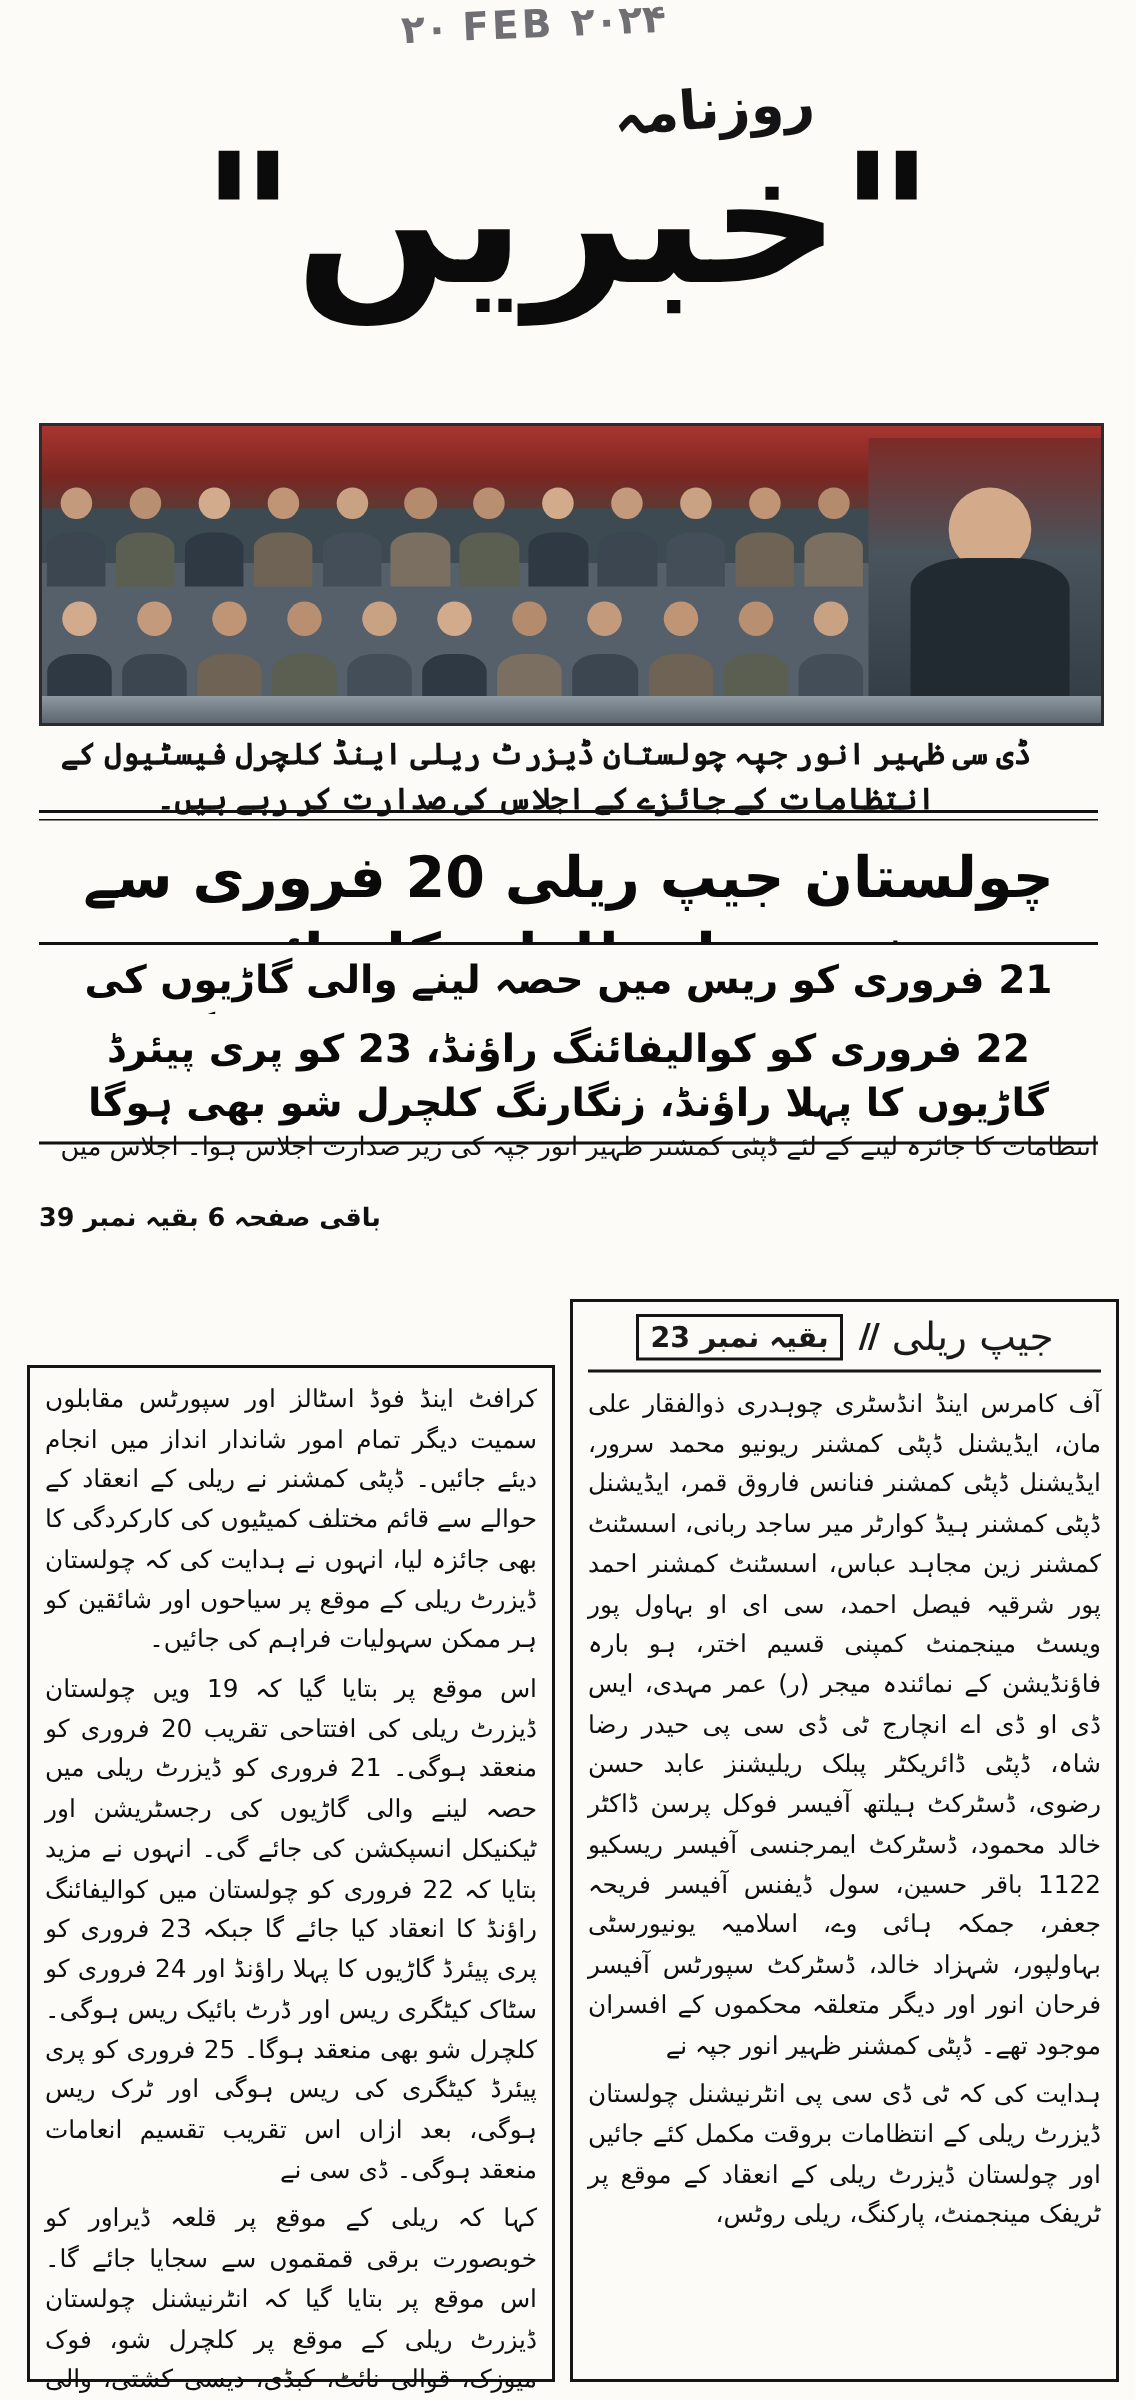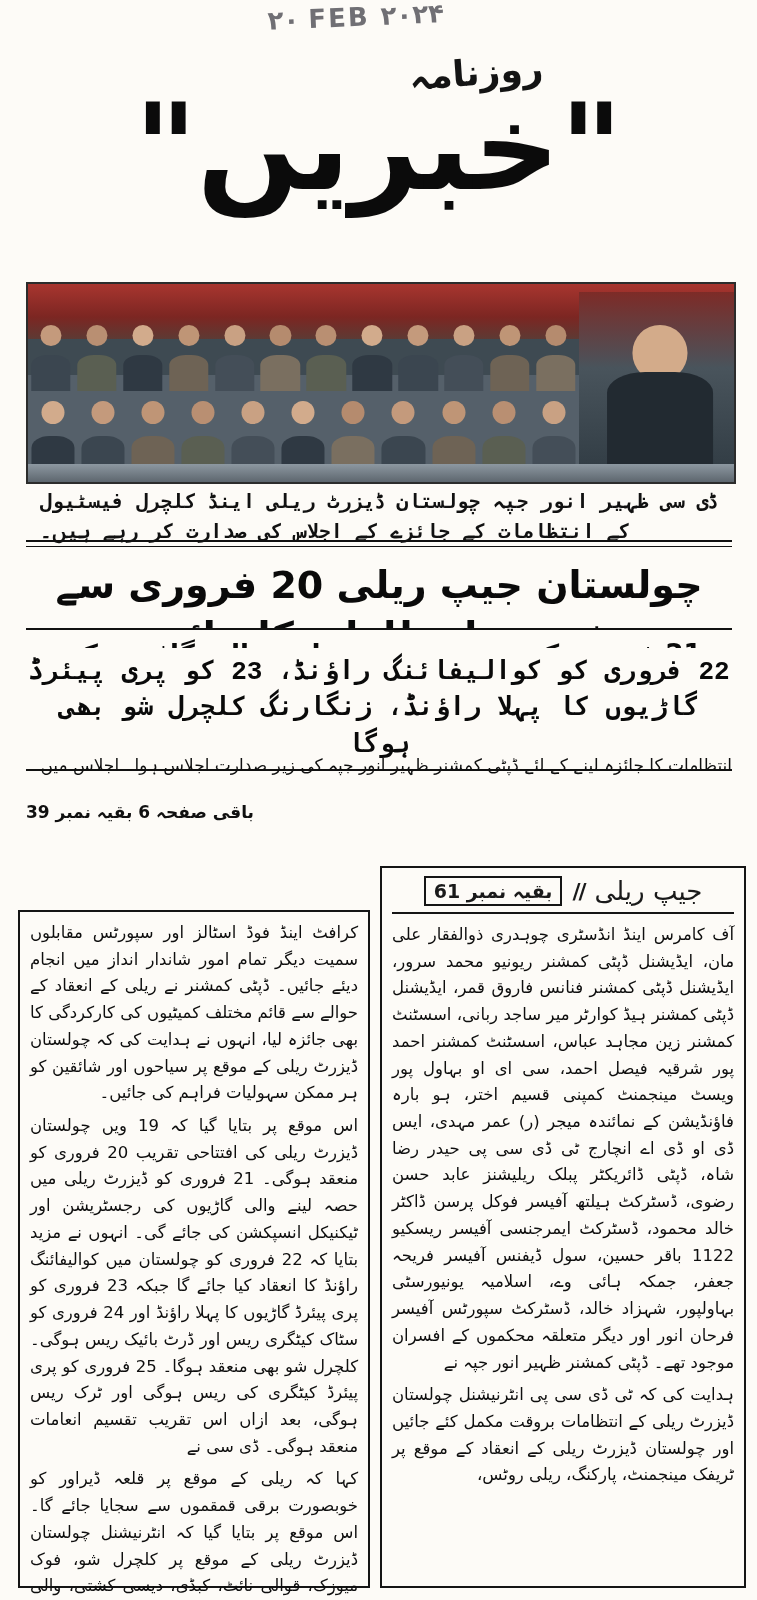--- a/index.html
+++ b/index.html
@@ -162,25 +162,25 @@
     position: absolute;
     left: 0; bottom: 0; width: 100%;
     height: 9%;
     background: linear-gradient(180deg,#8d98a1,#5d666e);
   }
 
   
   .caption {
     position: absolute;
     top: 488px;
-    left: 40px;
-    width: 706px;
-    direction: rtl;
-    text-align: left;
-    font-family: Liberation Mono, monospace;
+    left: 11px;
+    width: 706px;
+    direction: rtl;
+    text-align: center;
+    font-family: Liberation Sans, sans-serif;
     font-size: 20px;
     font-weight: bold;
     color: #111;
     line-height: 1.5;
   }
   .rule {
     position: absolute;
     left: 26px;
     width: 706px;
     border-top: 2px solid #111;
@@ -212,21 +212,21 @@
     font-weight: bold;
     font-size: 26px;
     color: #0a0a0a;
     line-height: 1.4;
     border-top: 2px solid #111;
     border-bottom: 2px solid #111;
     padding: 6px 0;
     background: #fdfbf7;
   }
   .subhead.s1 { top: 628px; }
-  .subhead.s2 { top: 648px; border-top: none; font-family: Liberation Mono, monospace; }
+  .subhead.s2 { top: 676px; border-top: none; }
 
   
   .lead {
     position: absolute;
     top: 752px;
     left: 26px;
     width: 706px;
     direction: rtl;
     display: flex;
     gap: 18px;
@@ -438,21 +438,21 @@
       <div class="cont">باقی صفحہ 6 بقیہ نمبر 39</div>
     </div>
   </div>
 
   <div class="lower">
 
     <div class="col right">
       <div class="jeep-head">
         <div class="title">جیپ ریلی</div>
         <div class="slashes">//</div>
-        <div class="contbox">بقیہ نمبر 61</div>
+        <div class="contbox">بقیہ نمبر 23</div>
       </div>
       <div class="body-text">
         <p>آف کامرس اینڈ انڈسٹری چوہدری ذوالفقار علی مان، ایڈیشنل ڈپٹی کمشنر ریونیو محمد سرور، ایڈیشنل ڈپٹی کمشنر فنانس فاروق قمر، ایڈیشنل ڈپٹی کمشنر ہیڈ کوارٹر میر ساجد ربانی، اسسٹنٹ کمشنر زین مجاہد عباس، اسسٹنٹ کمشنر احمد پور شرقیہ فیصل احمد، سی ای او بہاول پور ویسٹ مینجمنٹ کمپنی قسیم اختر، ہو بارہ فاؤنڈیشن کے نمائندہ میجر (ر) عمر مہدی، ایس ڈی او ڈی اے انچارج ٹی ڈی سی پی حیدر رضا شاہ، ڈپٹی ڈائریکٹر پبلک ریلیشنز عابد حسن رضوی، ڈسٹرکٹ ہیلتھ آفیسر فوکل پرسن ڈاکٹر خالد محمود، ڈسٹرکٹ ایمرجنسی آفیسر ریسکیو 1122 باقر حسین، سول ڈیفنس آفیسر فریحہ جعفر، جمکہ ہائی وے، اسلامیہ یونیورسٹی بہاولپور، شہزاد خالد، ڈسٹرکٹ سپورٹس آفیسر فرحان انور اور دیگر متعلقہ محکموں کے افسران موجود تھے۔ ڈپٹی کمشنر ظہیر انور جپہ نے</p>
         <p>ہدایت کی کہ ٹی ڈی سی پی انٹرنیشنل چولستان ڈیزرٹ ریلی کے انتظامات بروقت مکمل کئے جائیں اور چولستان ڈیزرٹ ریلی کے انعقاد کے موقع پر ٹریفک مینجمنٹ، پارکنگ، ریلی روٹس،</p>
       </div>
     </div>
 
     <div class="col left">
       <div class="body-text">
         <p>کرافٹ اینڈ فوڈ اسٹالز اور سپورٹس مقابلوں سمیت دیگر تمام امور شاندار انداز میں انجام دیئے جائیں۔ ڈپٹی کمشنر نے ریلی کے انعقاد کے حوالے سے قائم مختلف کمیٹیوں کی کارکردگی کا بھی جائزہ لیا، انہوں نے ہدایت کی کہ چولستان ڈیزرٹ ریلی کے موقع پر سیاحوں اور شائقین کو ہر ممکن سہولیات فراہم کی جائیں۔</p>

